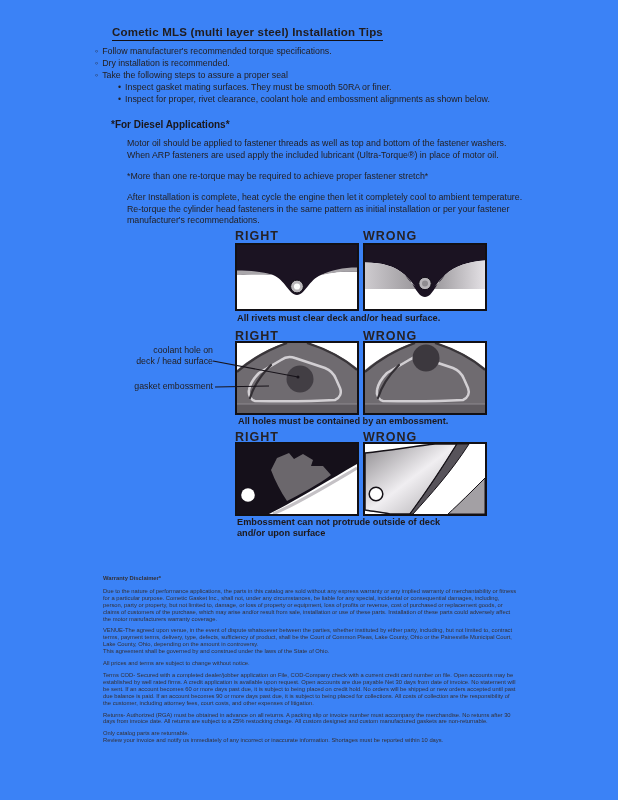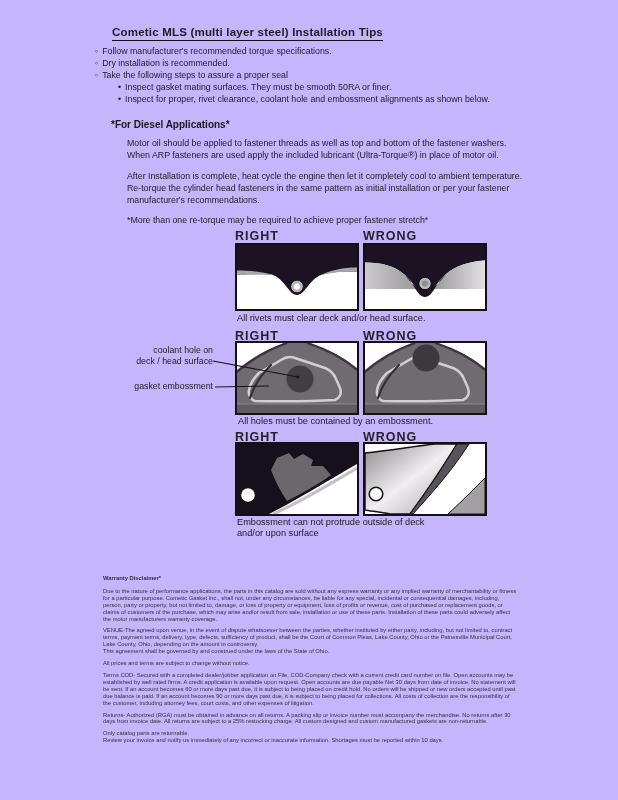--- a/index.html
+++ b/index.html
@@ -1,29 +1,29 @@
 <!DOCTYPE html>
 <html><head>
 <meta charset="utf-8">
 <style>
   html,body{margin:0;padding:0;background:#ffffff;}
-  .page{position:relative;width:618px;height:800px;background:#c4b5fd;overflow:hidden;
+  .page{position:relative;width:618px;height:800px;background:#3b82f6;overflow:hidden;
         font-family:"Liberation Sans", sans-serif;color:#201c1e;}
   .abs{position:absolute;}
   .title{font-weight:bold;font-size:11.5px;letter-spacing:.2px;border-bottom:1.8px solid #141014;padding-bottom:2px;display:inline-block;}
   .body-text{font-size:8.8px;line-height:11.9px;color:#232023;}
   .brow{display:flex;gap:4px;font-size:8.8px;line-height:11.9px;color:#232023;}
   .brow .mk{flex:0 0 auto;}
   .brow.sub{margin-left:23px;}
   .sect-head{font-weight:bold;font-size:10px;color:#1b171a;margin:0 0 7px 0;}
   .para{margin:0 0 9px 16px;}
   .dlabel{width:124px;text-align:left;font-weight:bold;font-size:12.5px;letter-spacing:1px;color:#262226;}
   .panel{border:2px solid #121014;background:#fff;line-height:0;}
   .panel svg{display:block;}
-  .caption{font-size:9.2px;color:#1d191c;line-height:11px;}
+  .caption{font-size:9.2px;color:#1d191c;line-height:11px;font-weight:bold;}
   .callout{font-size:8.8px;line-height:10.6px;color:#232023;text-align:right;}
   .legal{font-size:5.8px;line-height:6.9px;color:#343034;width:414px;}
   .legal .lhead{font-weight:bold;margin:0 0 6px 0;}
   .legal p{margin:0 0 5px 0;}
   .legal p.tight{margin-bottom:0;}
   .code{font-size:13px;color:#3d393b;letter-spacing:.4px;}
 </style>
 </head>
 <body>
 
@@ -52,22 +52,22 @@
     </div>
     <div class="brow sub">
       <span class="mk">•</span>
       <span>Inspect for proper, rivet clearance, coolant hole and embossment alignments as shown below.</span>
     </div>
   </div>
 
   <div class="abs body-text" style="left:111px;top:119px;width:412px;">
     <div class="sect-head">*For Diesel Applications*</div>
     <p class="para">Motor oil should be applied to fastener threads as well as top and bottom of the fastener washers. When ARP fasteners are used apply the included lubricant (Ultra-Torque®) in place of motor oil.</p>
+    <p class="para">*More than one re-torque may be required to achieve proper fastener stretch*</p>
     <p class="para">After Installation is complete, heat cycle the engine then let it completely cool to ambient temperature. Re-torque the cylinder head fasteners in the same pattern as initial installation or per your fastener manufacturer's recommendations.</p>
-    <p class="para">*More than one re-torque may be required to achieve proper fastener stretch*</p>
   </div>
 
   <div class="abs dlabel" style="left:235px;top:229px;">RIGHT</div>
   <div class="abs dlabel" style="left:363px;top:229px;">WRONG</div>
 
   <div class="abs panel" style="left:235px;top:243px;">
     <svg width="120" height="64" viewBox="0 0 120 64">
       <rect x="0" y="0" width="120" height="64" fill="#ffffff"></rect>
       <path d="M0,0 H120 V26.5 C104,26 90,27.5 84,30 C72,34.5 68,50 60,50 C52,50 48,34.5 36,30 C30,27.5 16,29 0,30 Z" fill="#1b1322"></path>
       <path d="M0,25.5 C14,25.5 27,27 36,30 C22,29.5 8,29.6 0,30 Z" fill="#a9a6aa"></path>

